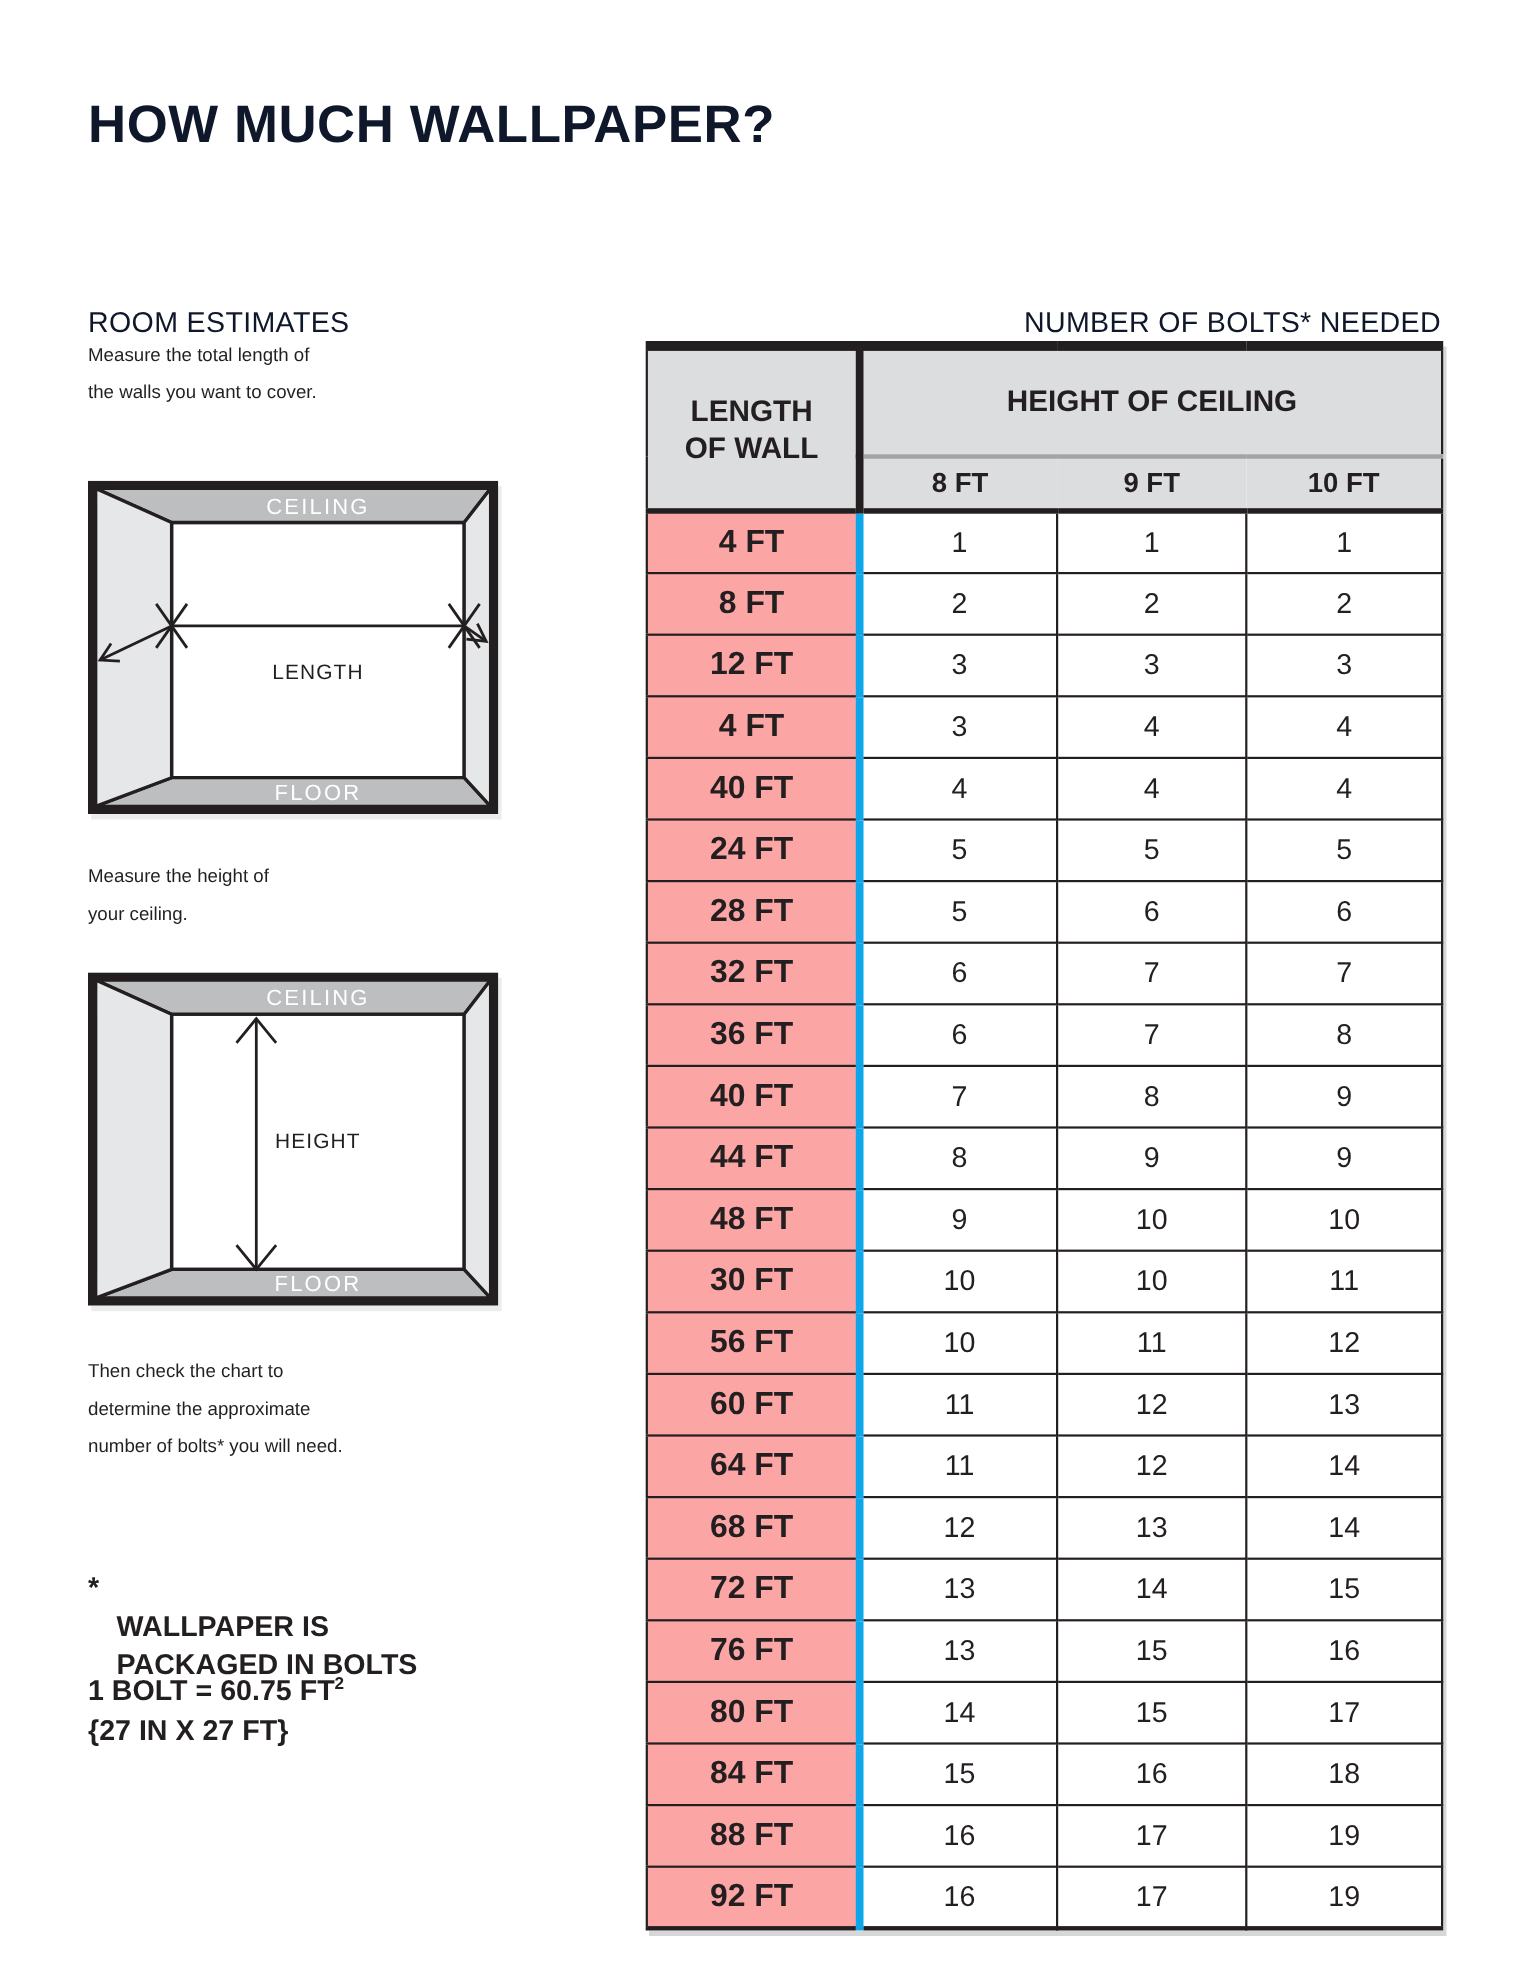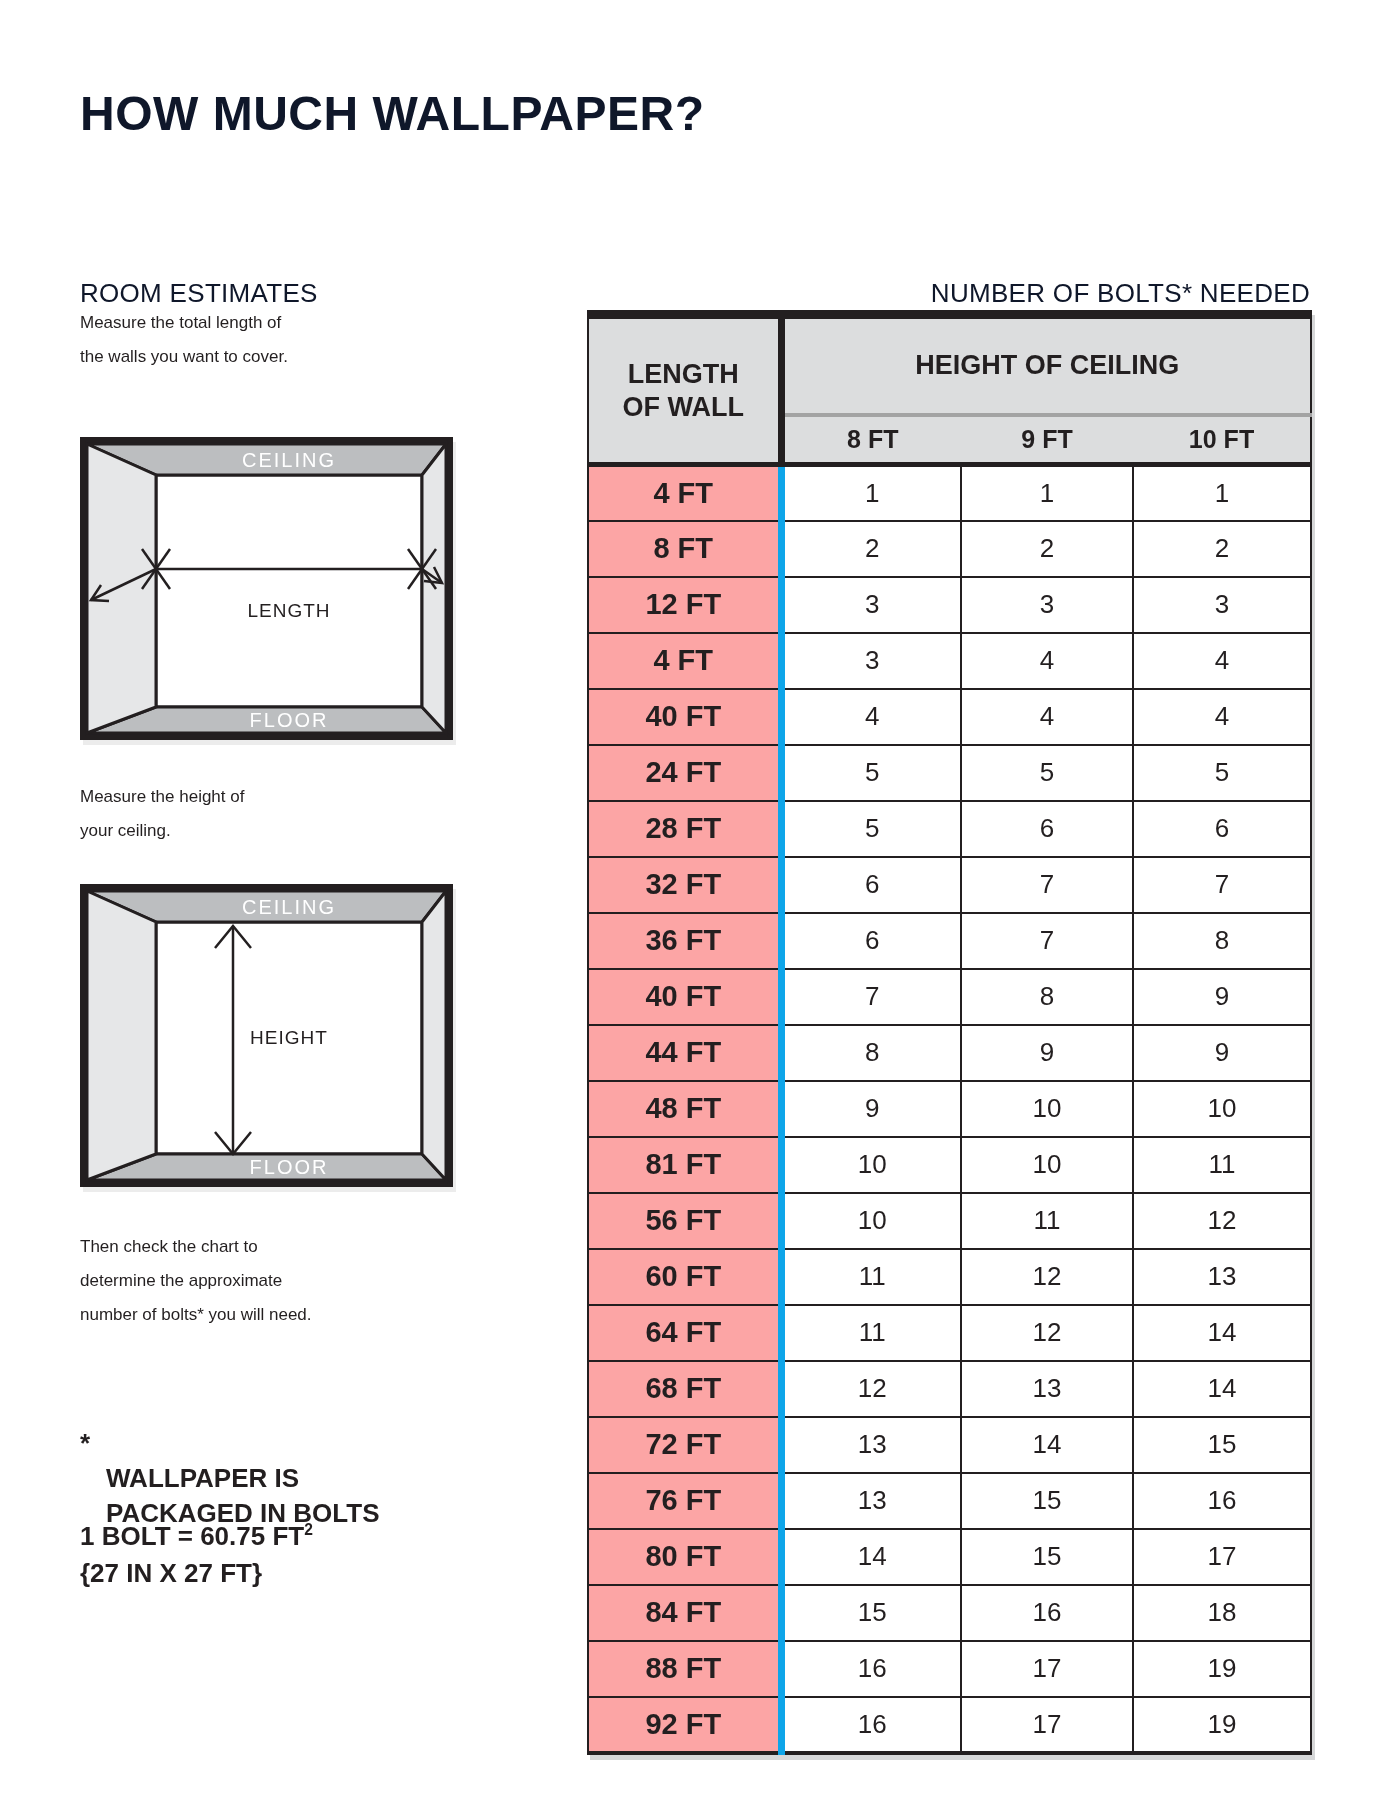--- a/index.html
+++ b/index.html
@@ -235,21 +235,21 @@
   </tr>
 
   <tr>
     <th>48 FT</th>
     <td>9</td>
     <td>10</td>
     <td>10</td>
   </tr>
 
   <tr>
-    <th>81 FT</th>
+    <th>30 FT</th>
     <td>10</td>
     <td>10</td>
     <td>11</td>
   </tr>
 
   <tr>
     <th>56 FT</th>
     <td>10</td>
     <td>11</td>
     <td>12</td>

